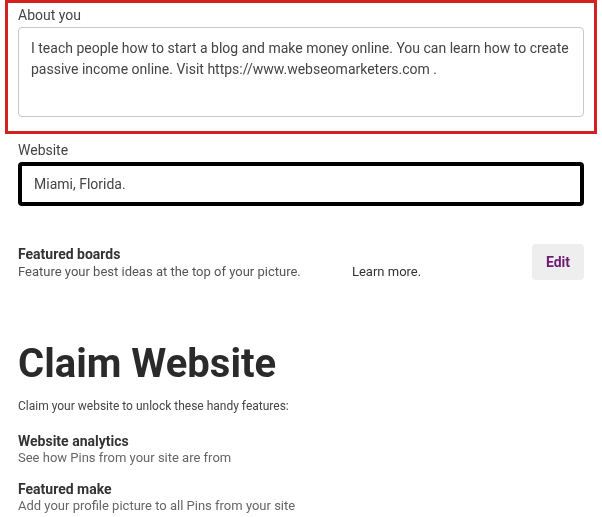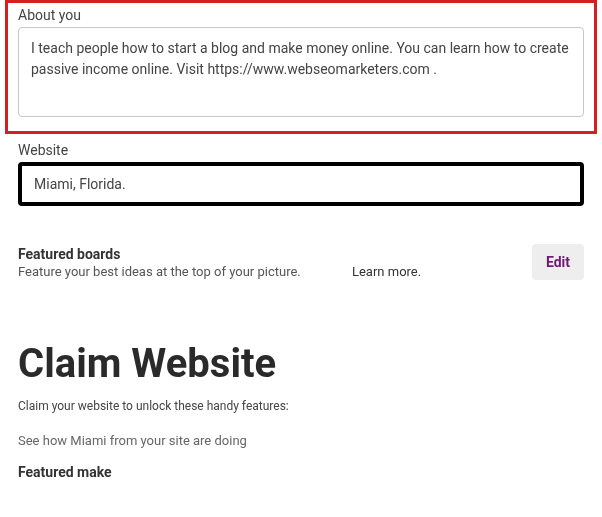--- a/index.html
+++ b/index.html
@@ -135,19 +135,21 @@
     </div>
   </div>
   <button class="edit-btn">Edit</button>
 </div>
 
 <div class="claim-section">
   <h1 class="claim-heading">Claim Website</h1>
   <p class="claim-desc">Claim your website to unlock these handy features:</p>
 
   <div class="feature-block">
-    <div class="feature-desc">See how Miami from your site are doing</div>
+    <div class="feature-title">Website analytics</div>
+    <div class="feature-desc">See how Pins from your site are from</div>
   </div>
 
   <div class="feature-block">
     <div class="feature-title">Featured make</div>
+    <div class="feature-desc">Add your profile picture to all Pins from your site</div>
   </div>
 </div>
 
 </body></html>

